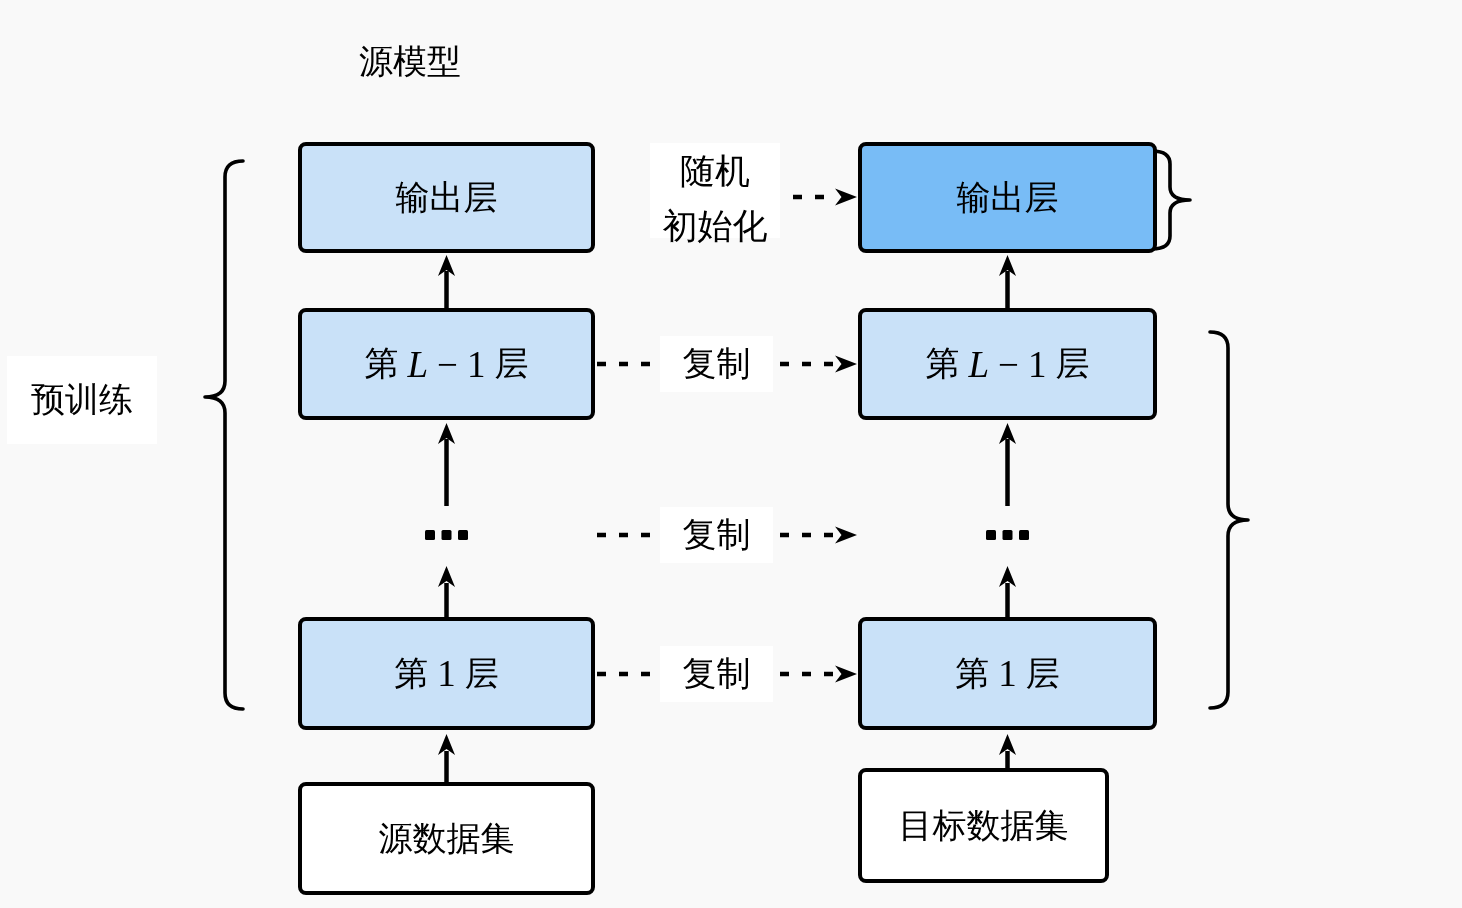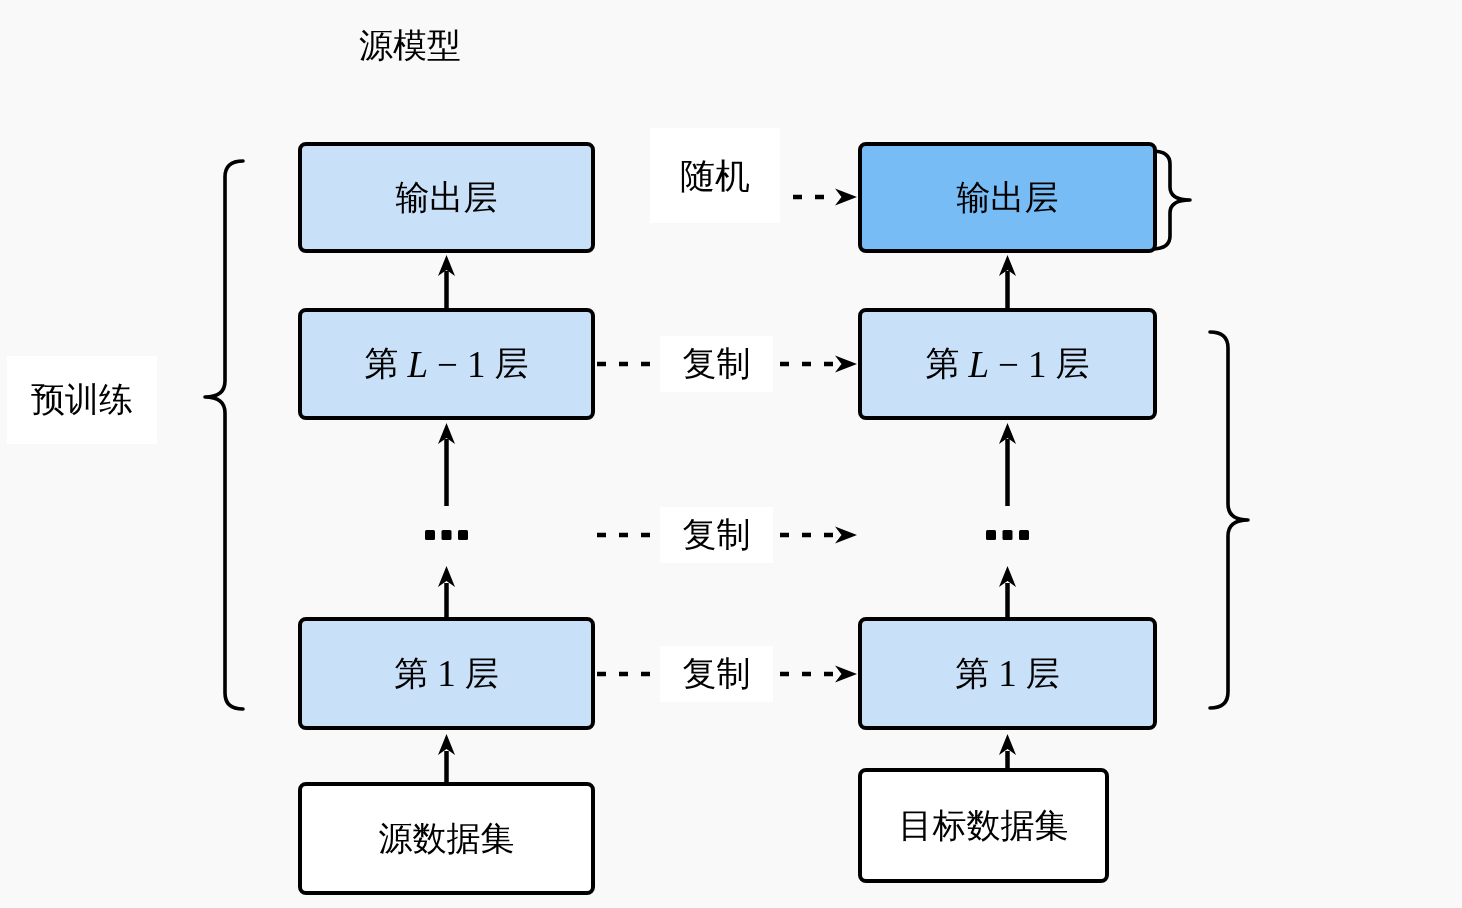--- a/index.html
+++ b/index.html
@@ -102,21 +102,21 @@
       <rect class="sqdot" x="986" y="530" width="10" height="10" rx="1.5"></rect>
       <rect class="sqdot" x="1002.5" y="530" width="10" height="10" rx="1.5"></rect>
       <rect class="sqdot" x="1019" y="530" width="10" height="10" rx="1.5"></rect>
     </g>
 
     <path class="brace" d="M 243 161 Q 225 161 225 177 L 225 381 Q 225 397 205 397 Q 225 397 225 413 L 225 693 Q 225 709 243 709"></path>
     <path class="brace" d="M 1152 151 Q 1170 151 1170 164 L 1170 187 Q 1170 200 1190 200 Q 1170 200 1170 213 L 1170 236 Q 1170 249 1152 249"></path>
     <path class="brace" d="M 1210 332 Q 1228 332 1228 348 L 1228 504 Q 1228 520 1248 520 Q 1228 520 1228 536 L 1228 692 Q 1228 708 1210 708"></path>
   </svg>
 
-  <div class="header" style="left:330px;top:24px;width:160px;height:44px;">源模型</div>
+  <div class="header" style="left:330px;top:40px;width:160px;height:44px;">源模型</div>
 
   <div class="box light" style="left:298px;top:142px;width:297px;height:111px;">
     <span class="zh">输出层</span>
   </div>
   <div class="box light" style="left:298px;top:308px;width:297px;height:112px;">
     <span class="zh">第</span>
     <span class="math var">L</span>
     <span class="math">− 1</span>
     <span class="zh">层</span>
   </div>
@@ -146,22 +146,23 @@
   </div>
   <div class="box light" style="left:858px;top:617px;width:299px;height:113px;">
     <span class="zh">第</span>
     <span class="math">1</span>
     <span class="zh">层</span>
   </div>
   <div class="box plain" style="left:858px;top:768px;width:251px;height:115px;">
     <span class="zh">目标数据集</span>
   </div>
 
-  <div class="lbl" style="left:650px;top:128px;width:130px;height:95px;">
+  <div class="lbl" style="left:650px;top:143px;width:130px;height:95px;justify-content:space-between;">
     <span class="ln">随机</span>
+    <span class="ln">初始化</span>
   </div>
   <div class="lbl" style="left:660px;top:336px;width:113px;height:56px;">复制</div>
   <div class="lbl" style="left:660px;top:507px;width:113px;height:56px;">复制</div>
   <div class="lbl" style="left:660px;top:646px;width:113px;height:56px;">复制</div>
 
   <div class="lbl" style="left:7px;top:356px;width:150px;height:88px;">预训练</div>
 
 </div>
 
 </body></html>

